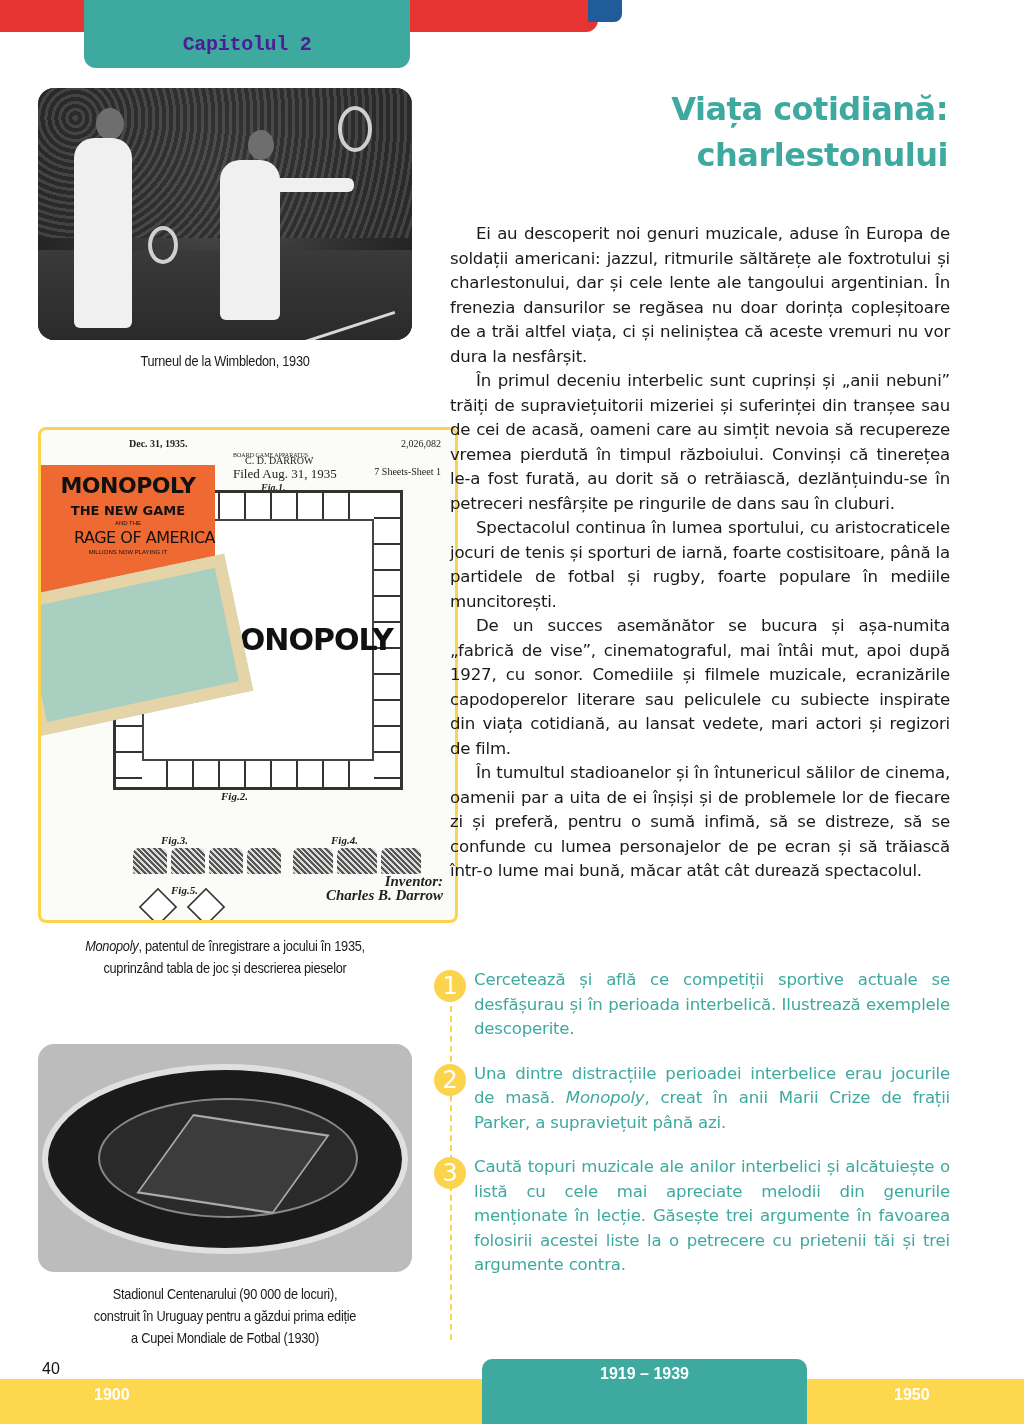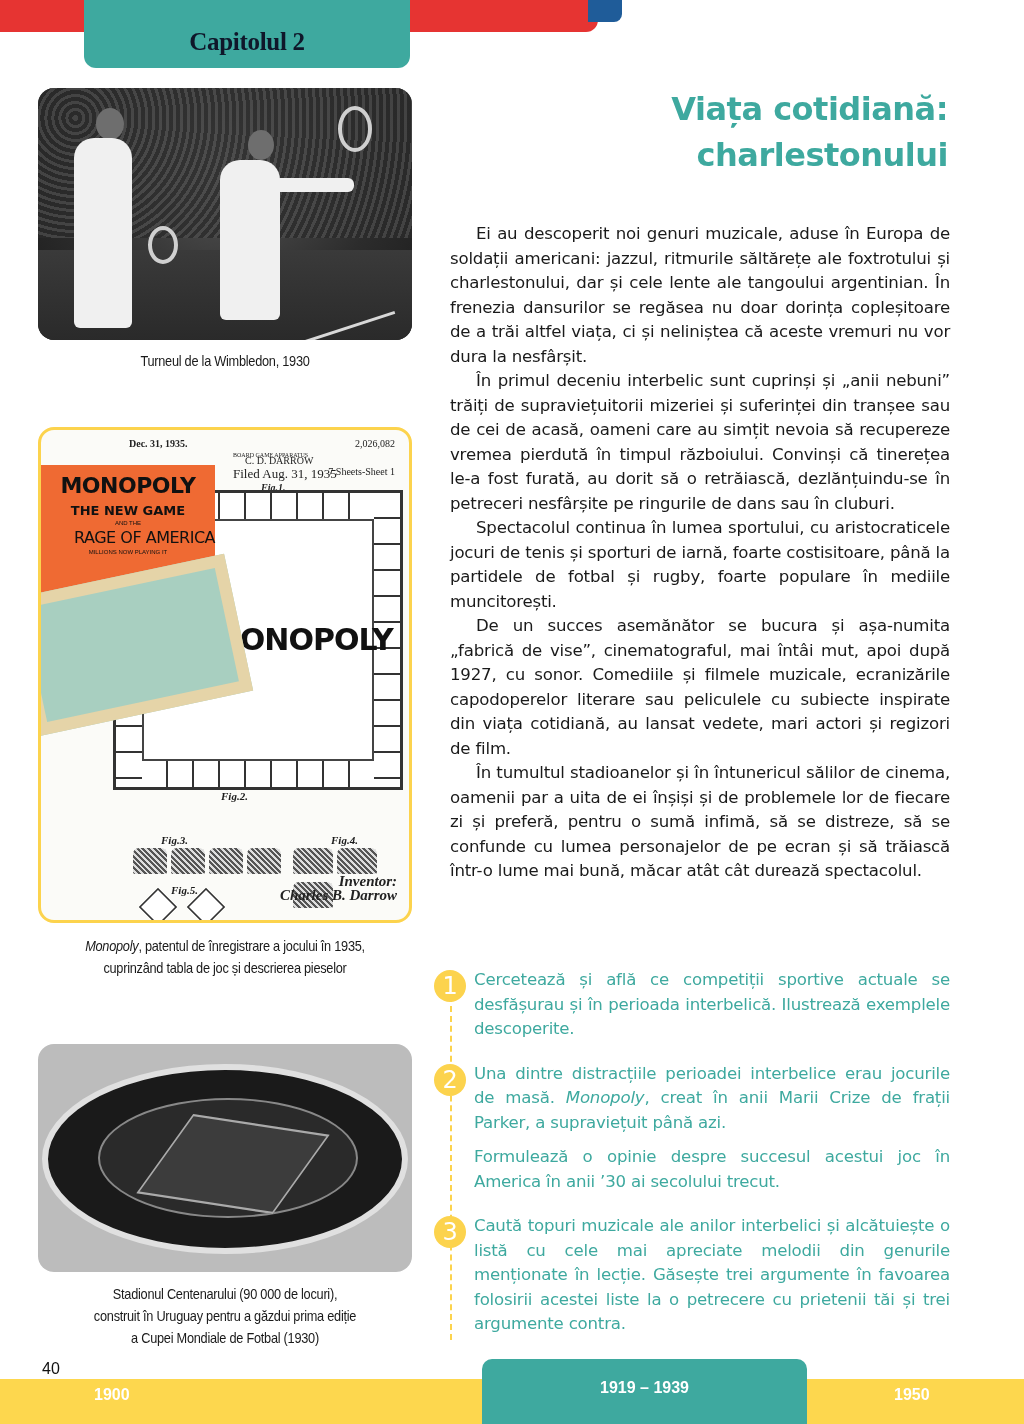--- a/index.html
+++ b/index.html
@@ -4,21 +4,21 @@
 <style>
   * { box-sizing: border-box; margin: 0; padding: 0; }
   html, body { width: 1024px; height: 1424px; background: #ffffff; overflow: hidden; }
   body { position: relative; font-family: "Liberation Sans", "DejaVu Sans", sans-serif; color: #1a1a1a; }
 
   
   .top-red { position: absolute; left: 0; top: 0; width: 598px; height: 32px; background: #e63432; border-radius: 0 0 12px 0; }
   .top-blue { position: absolute; left: 588px; top: 0; width: 34px; height: 22px; background: #1f5c99; border-radius: 0 0 8px 0; }
   .chapter-tab { position: absolute; left: 84px; top: 0; width: 326px; height: 68px; background: #3ea99f; border-radius: 0 0 12px 12px;
     display: flex; align-items: flex-end; justify-content: center; padding-bottom: 12px; }
-  .chapter-tab span { color: #0f172a; font-weight: bold; font-size: 25px; font-family: Liberation Serif, serif; letter-spacing: -0.3px; }
+  .chapter-tab span { color: #4c1d95; font-weight: bold; font-size: 20px; font-family: Liberation Mono, monospace; letter-spacing: -0.3px; }
 
   
   .page-title { position: absolute; right: 76px; top: 86px; text-align: right; color: #3ea99f; font-weight: bold;
     font-family: "DejaVu Sans", sans-serif; font-size: 32px; line-height: 46px; letter-spacing: -0.5px; }
 
   
   .photo { position: absolute; border-radius: 16px; overflow: hidden; }
   .caption { position: absolute; text-align: center; font-family: "Liberation Sans", sans-serif; font-size: 14.5px; line-height: 22px;
     color: #1a1a1a; letter-spacing: -0.3px; transform: scaleX(0.88); transform-origin: center; }
   .caption i { font-style: italic; }
@@ -27,21 +27,21 @@
   .tennis { left: 38px; top: 88px; width: 374px; height: 252px; background: radial-gradient(ellipse at 50% 30%, #5a5a5a 0%, #2c2c2c 60%, #1a1a1a 100%); }
   .tennis .crowd { position: absolute; left: 0; top: 0; right: 0; height: 150px;
     background: repeating-radial-gradient(circle at 10% 20%, #4a4a4a 0 3px, #2a2a2a 3px 7px); opacity: 0.8; }
   .tennis .court { position: absolute; left: 0; bottom: 0; right: 0; height: 90px; background: linear-gradient(#3a3a3a, #2a2a2a); }
   .tennis .line { position: absolute; left: 230px; bottom: 6px; width: 130px; height: 3px; background: #d8d8d8; transform: rotate(-18deg); }
   .player { position: absolute; background: #f0f0f0; border-radius: 20px 20px 6px 6px; }
   .head { position: absolute; background: #6e6e6e; border-radius: 50%; }
   .racket { position: absolute; border: 4px solid #d0d0d0; border-radius: 50%; }
 
   
-  .monopoly-frame { position: absolute; left: 38px; top: 427px; width: 374px; height: 496px; border: 3px solid #fcd34d; border-radius: 16px; background: #fbfbf8; overflow: hidden; }
+  .monopoly-frame { position: absolute; left: 38px; top: 427px; width: 420px; height: 496px; border: 3px solid #fcd34d; border-radius: 8px; background: #fbfbf8; overflow: hidden; }
   .patent-head { position: absolute; top: 8px; left: 0; right: 0; font-family: "Liberation Serif", serif; font-size: 10px; color: #222; }
   .patent-board { position: absolute; left: 72px; top: 60px; width: 290px; height: 300px; border: 3px solid #333; }
   .patent-board .inner { position: absolute; left: 26px; top: 26px; right: 26px; bottom: 26px; border: 2px solid #444; background: #fff; }
   .patent-board .cells-top { position: absolute; left: 0; top: 0; right: 0; height: 26px;
     background: repeating-linear-gradient(90deg, #fff 0 24px, #333 24px 26px); }
   .patent-board .cells-bottom { position: absolute; left: 0; bottom: 0; right: 0; height: 26px;
     background: repeating-linear-gradient(90deg, #fff 0 24px, #333 24px 26px); }
   .patent-board .cells-right { position: absolute; top: 0; bottom: 0; right: 0; width: 26px;
     background: repeating-linear-gradient(180deg, #fff 0 24px, #333 24px 26px); }
   .patent-board .cells-left { position: absolute; top: 0; bottom: 0; left: 0; width: 26px;
@@ -76,21 +76,21 @@
   .task p + p { margin-top: 10px; }
   .task i { font-style: italic; }
   .num { position: absolute; left: 4px; top: 2px; width: 32px; height: 32px; border-radius: 50%; background: #fcd34d; color: #ffffff;
     font-family: "DejaVu Sans", sans-serif; font-size: 24px; line-height: 32px; text-align: center; }
 
   
   .page-number { position: absolute; left: 42px; top: 1360px; font-size: 16px; color: #111; font-family: "Liberation Sans", sans-serif; }
   .footer-bar { position: absolute; left: 0; top: 1379px; width: 1024px; height: 45px; background: #fdd74e; }
   .footer-year-left { position: absolute; left: 94px; top: 1386px; color: #ffffff; font-weight: bold; font-size: 16px; }
   .footer-year-right { position: absolute; left: 894px; top: 1386px; color: #ffffff; font-weight: bold; font-size: 16px; }
-  .period-tab { position: absolute; left: 482px; top: 1359px; width: 325px; height: 65px; background: #3ea99f; border-radius: 10px 10px 0 0; text-align: center; padding-top: 20px; }
+  .period-tab { position: absolute; left: 482px; top: 1359px; width: 325px; height: 65px; background: #3ea99f; border-radius: 10px 10px 0 0; text-align: center; padding-top: 6px; }
   .period-tab span { color: #ffffff; font-weight: bold; font-size: 16px; }
 </style>
 </head>
 <body>
 
 <div class="top-red"></div>
 <div class="top-blue"></div>
 <div class="chapter-tab">
   <span>Capitolul 2</span>
 </div>
@@ -185,21 +185,20 @@
 
 <div class="tasks">
   <div class="dash"></div>
   <div class="task">
     <div class="num">1</div>
     <p>Cercetează și află ce competiții sportive actuale se desfășurau și în perioada interbelică. Ilustrează exemplele descoperite.</p>
   </div>
   <div class="task" style="margin-top:20px;">
     <div class="num">2</div>
     <p><span>Una dintre distracțiile perioadei interbelice erau jocurile de masă. </span><i>Monopoly</i><span>, creat în anii Marii Crize de frații Parker, a supraviețuit până azi.</span></p>
-    <p>Formulează o opinie despre succesul acestui joc în America în anii ’30 ai secolului trecut.</p>
   </div>
   <div class="task" style="margin-top:20px;">
     <div class="num">3</div>
     <p>Caută topuri muzicale ale anilor interbelici și alcătuiește o listă cu cele mai apreciate melodii din genurile menționate în lecție. Găsește trei argumente în favoarea folosirii acestei liste la o petrecere cu prietenii tăi și trei argumente contra.</p>
   </div>
 </div>
 
 <div class="page-number">40</div>
 <div class="footer-bar"></div>
 <div class="footer-year-left">1900</div>

